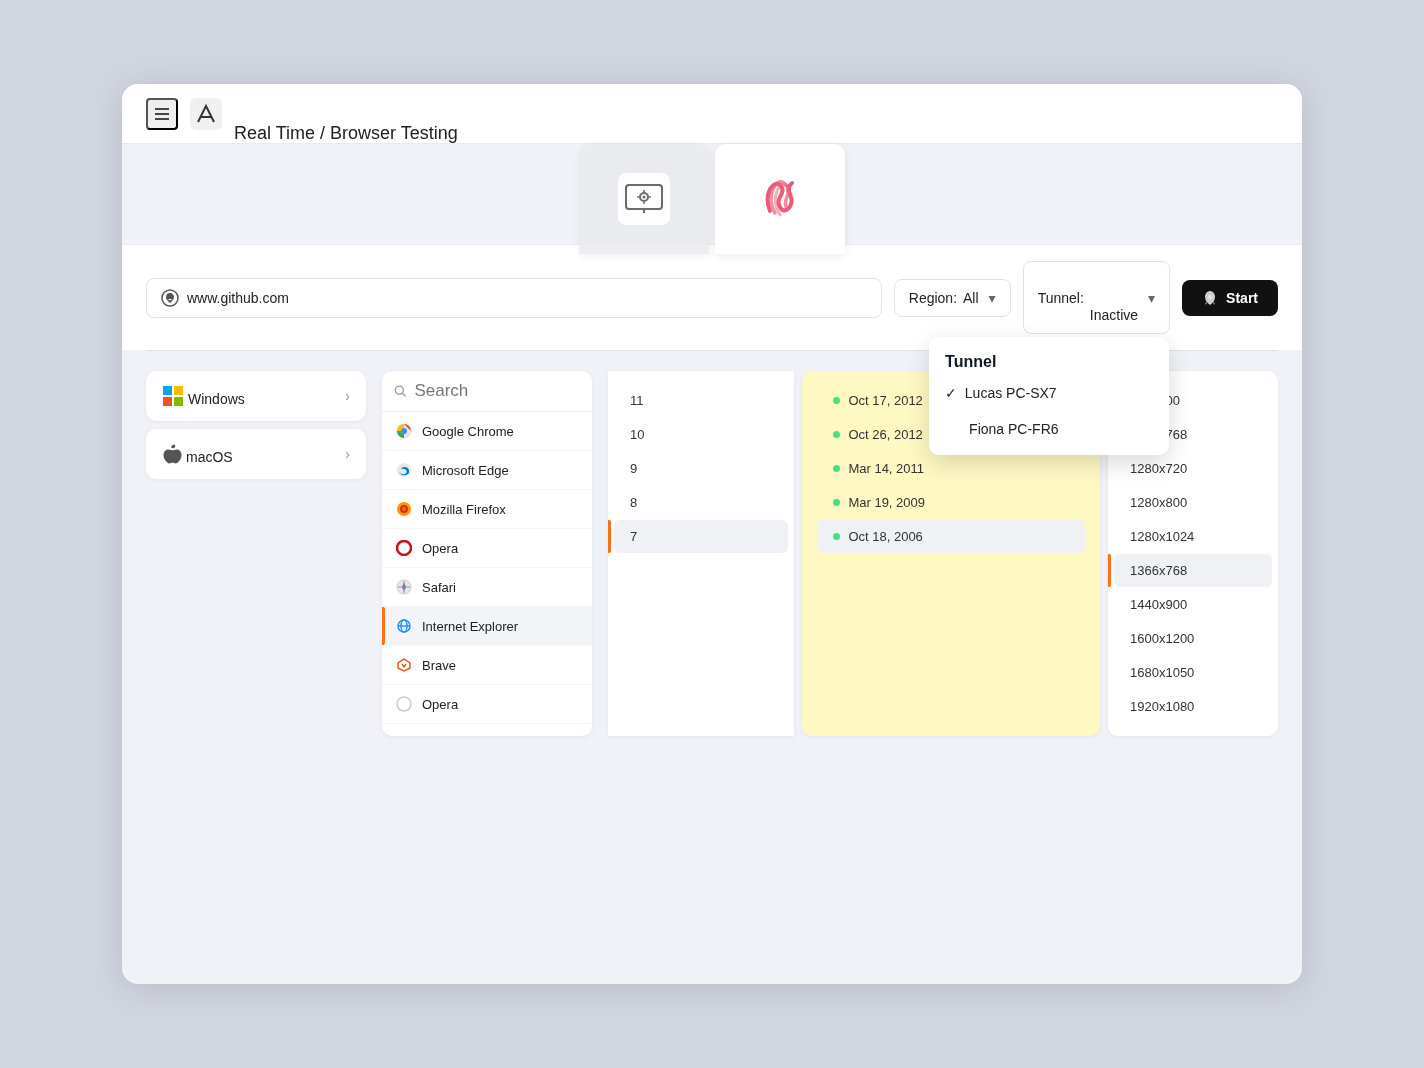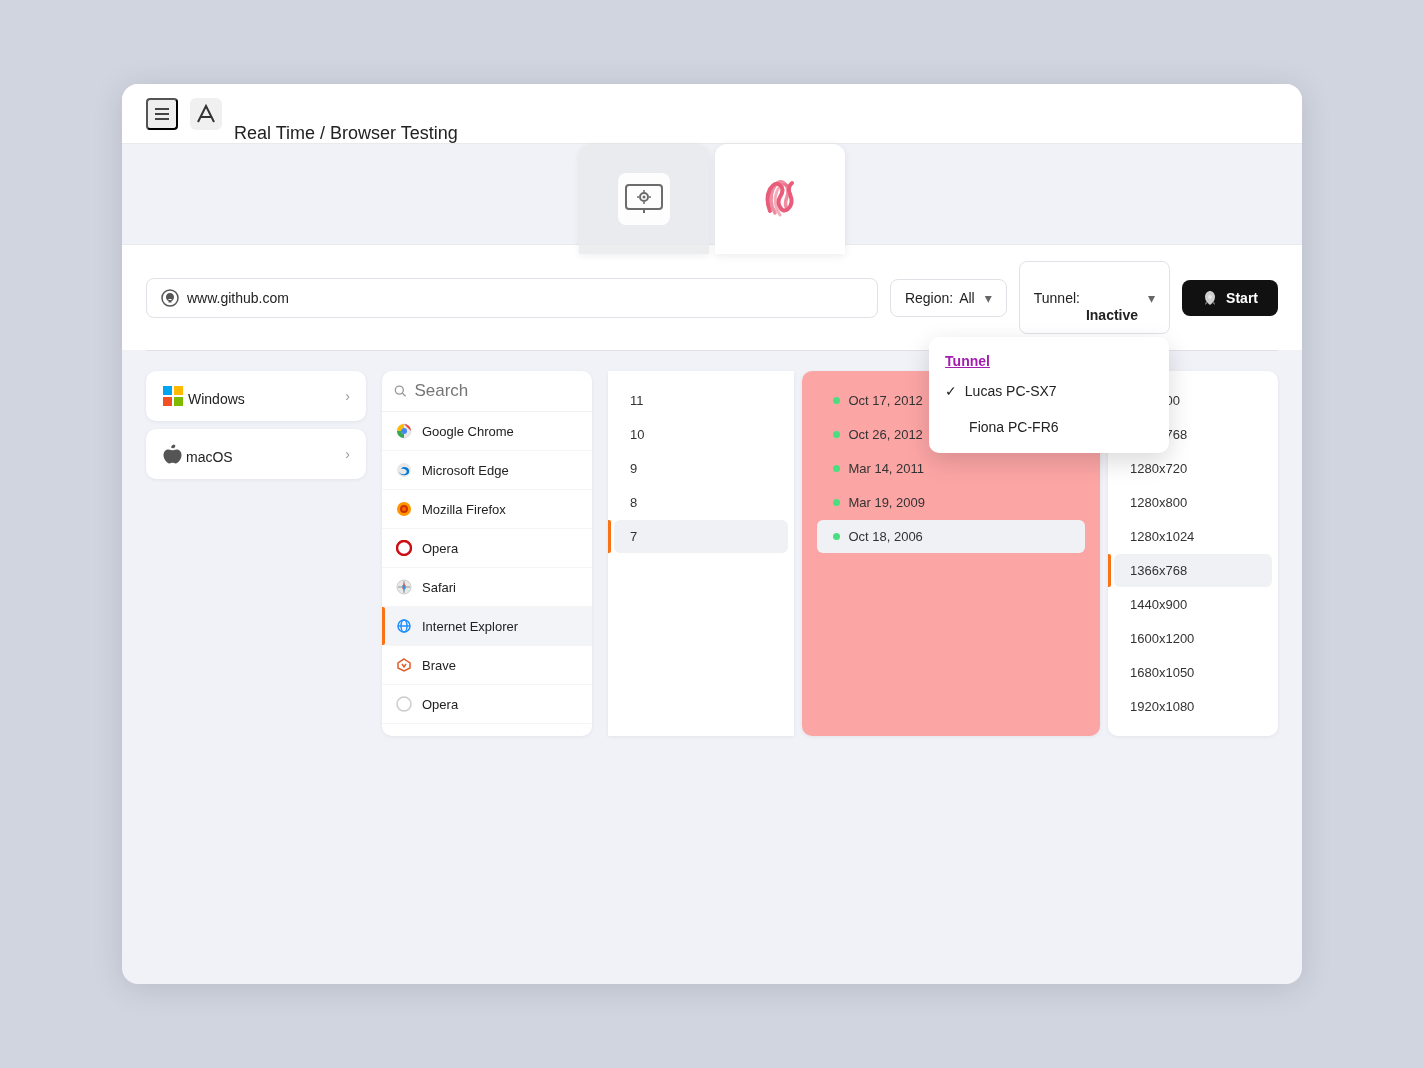--- a/index.html
+++ b/index.html
@@ -227,21 +227,21 @@
     .version-col {
       flex: 1;
       background: white;
       border-radius: 0;
       padding: 12px 0;
       box-shadow: 0 1px 4px rgba(0,0,0,0.06);
       min-width: 80px;
     }
     .date-col {
       flex: 1.5;
-      background: #fca5a5;
+      background: #fef9c3;
       border-radius: 10px;
       padding: 12px 9px;
       box-shadow: 0 1px 4px rgba(0,0,0,0.06);
     }
     .resolution-col {
       width: 170px;
       background: white;
       border-radius: 10px;
       padding: 12px 0;
       box-shadow: 0 1px 4px rgba(0,0,0,0.06);
@@ -285,25 +285,24 @@
       right: 0;
       width: 240px;
       background: white;
       border-radius: 10px;
       box-shadow: 0 8px 24px rgba(0,0,0,0.15);
       z-index: 100;
       padding: 8px 0;
       margin-top: 4px;
     }
     .tunnel-popup-title {
-      font-size: 14px;
+      font-size: 16px;
       font-weight: 600;
-      color: #a21caf;
+      color: #0f172a;
       padding: 8px 16px 4px;
-      text-decoration: underline;
     }
     .tunnel-popup-item {
       padding: 10px 16px;
       font-size: 14px;
       color: #222;
       cursor: pointer;
       display: flex;
       align-items: center;
       gap: 8px;
     }
@@ -384,21 +383,21 @@
     </div>
 
     <div class="region-dropdown">
       <span>Region:</span>
       <span style="font-weight:500;">All</span>
       <span style="margin-left:4px;color:#666;">▾</span>
     </div>
 
     <div class="tunnel-dropdown" style="position:relative;">
       <span>Tunnel:</span>
-      <span style="font-weight:700;margin-top:35px;">Inactive</span>
+      <span style="font-weight:400;margin-top:35px;">Inactive</span>
       <span style="margin-left:4px;color:#666;">▾</span>
 
       <div class="tunnel-popup">
         <div class="tunnel-popup-title">Tunnel</div>
         <div class="tunnel-popup-item">
           <span class="check">✓</span>
           <span>Lucas PC-SX7</span>
         </div>
         <div class="tunnel-popup-item">
           <span style="width:16px;display:inline-block;"></span>

